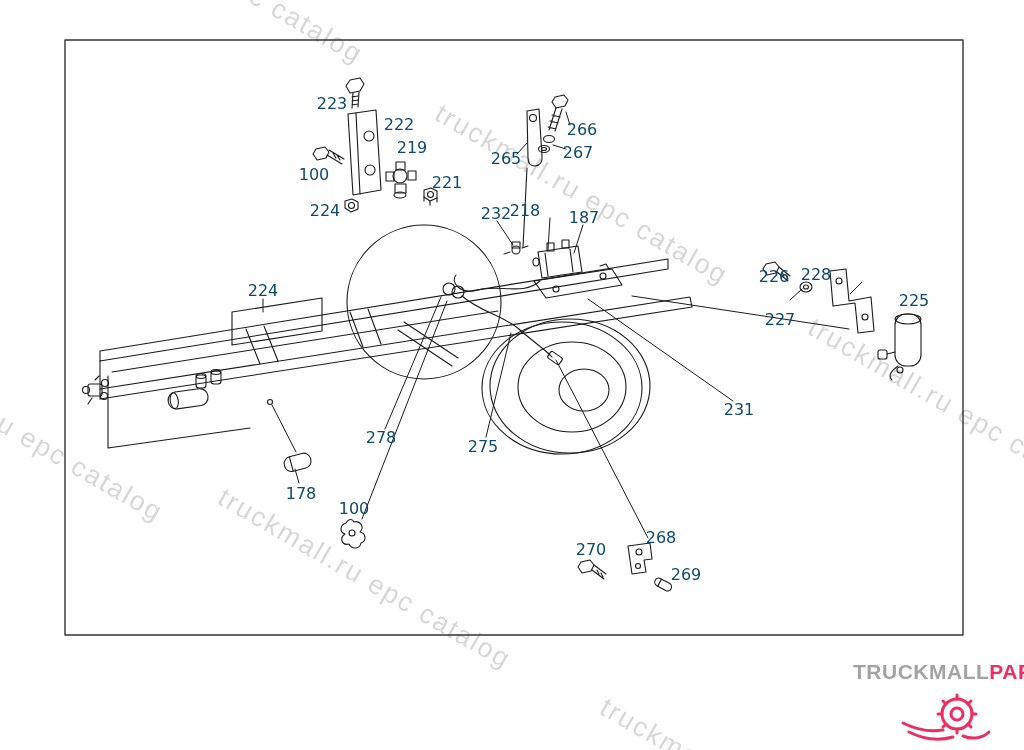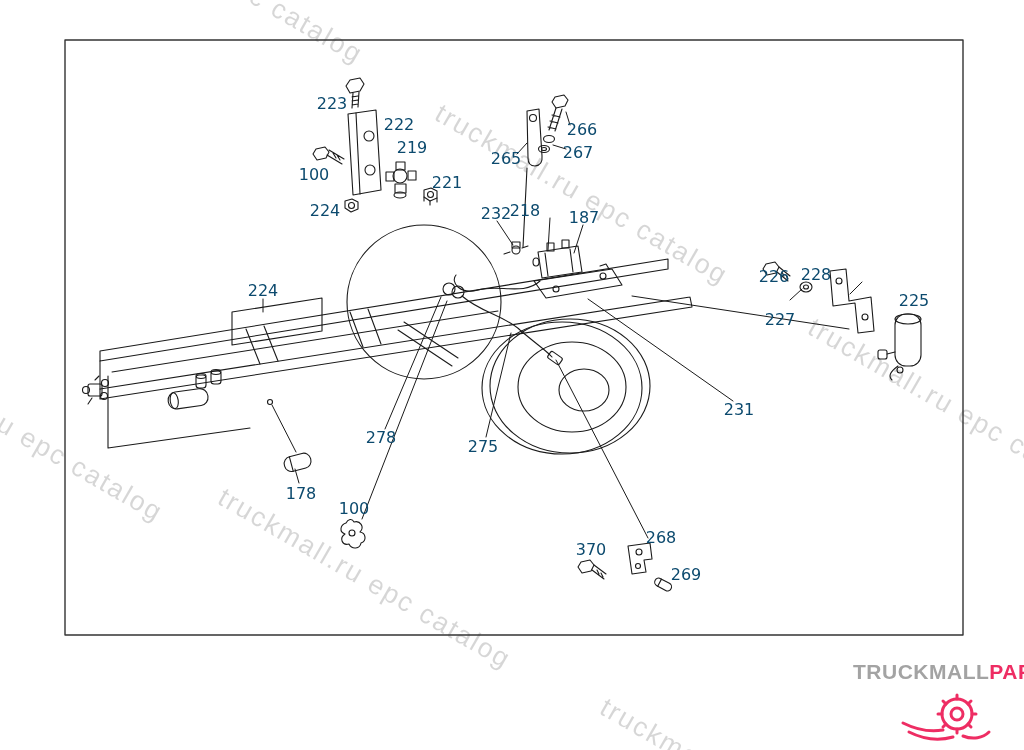--- a/index.html
+++ b/index.html
@@ -234,21 +234,21 @@
       <div class="part-label" style="left: 774px; top: 254px; margin-top: 22px;">226</div>
       <div class="part-label" style="left: 780px; top: 306px; margin-top: 13px;">227</div>
       <div class="part-label" style="left: 816px; top: 274px;">228</div>
       <div class="part-label" style="left: 914px; top: 300px;">225</div>
       <div class="part-label" style="left: 263px; top: 290px;">224</div>
       <div class="part-label" style="left: 381px; top: 437px;">278</div>
       <div class="part-label" style="left: 483px; top: 446px;">275</div>
       <div class="part-label" style="left: 739px; top: 409px;">231</div>
       <div class="part-label" style="left: 301px; top: 493px;">178</div>
       <div class="part-label" style="left: 354px; top: 508px;">100</div>
-      <div class="part-label" style="left: 591px; top: 549px;">370</div>
+      <div class="part-label" style="left: 591px; top: 549px;">270</div>
       <div class="part-label" style="left: 661px; top: 537px;">268</div>
       <div class="part-label" style="left: 686px; top: 574px;">269</div>
     </div>
 
   <div class="logo">
     <span style="color: rgb(163, 163, 163);">TRUCKMALL</span><span style="color: rgb(238, 45, 99);">PARTS</span>
   </div>
 
   <svg class="gear" width="104" height="62" viewBox="0 0 104 62" stroke="#ee2d63" fill="none" stroke-width="3" stroke-linecap="round">
     <circle cx="64" cy="28" r="15"></circle>

